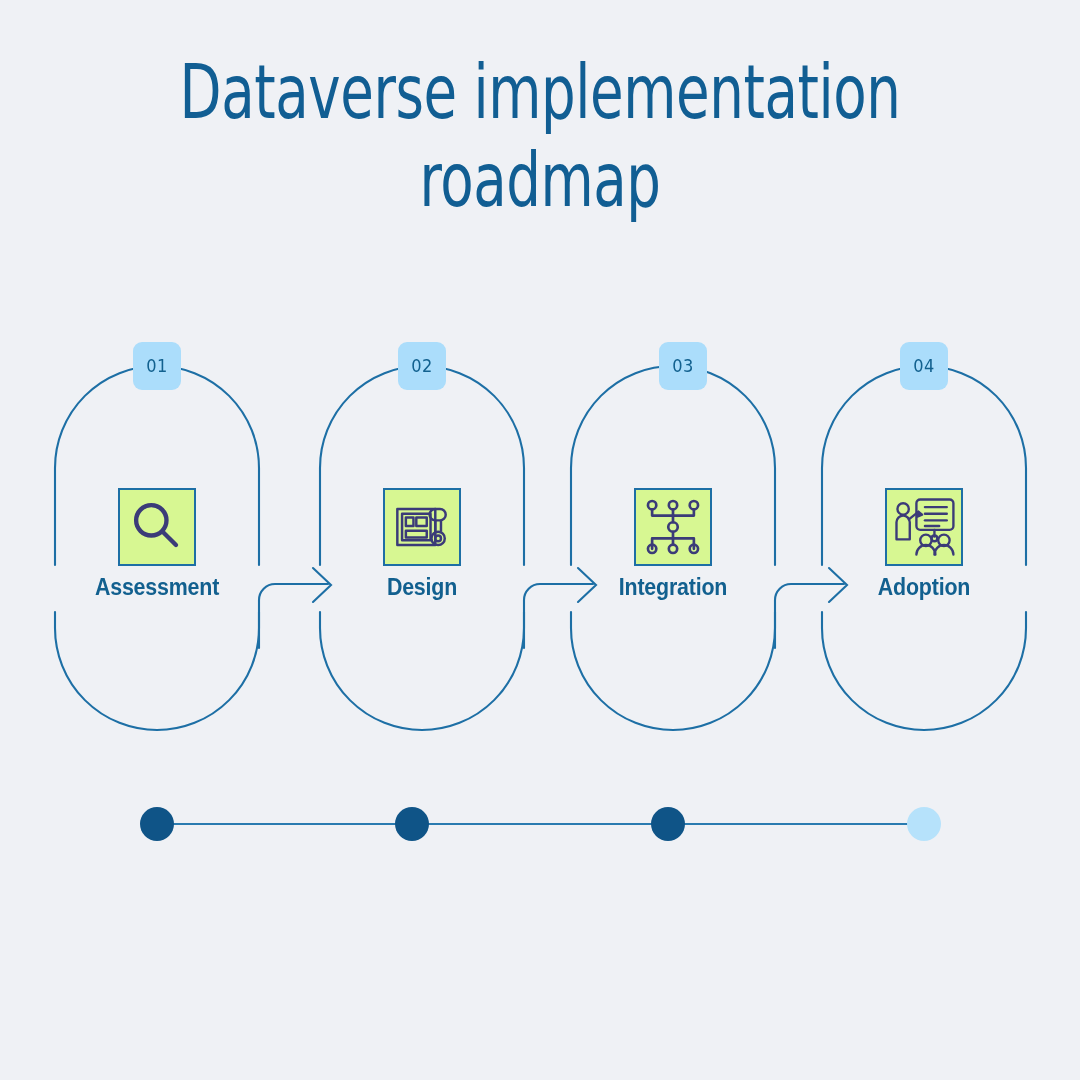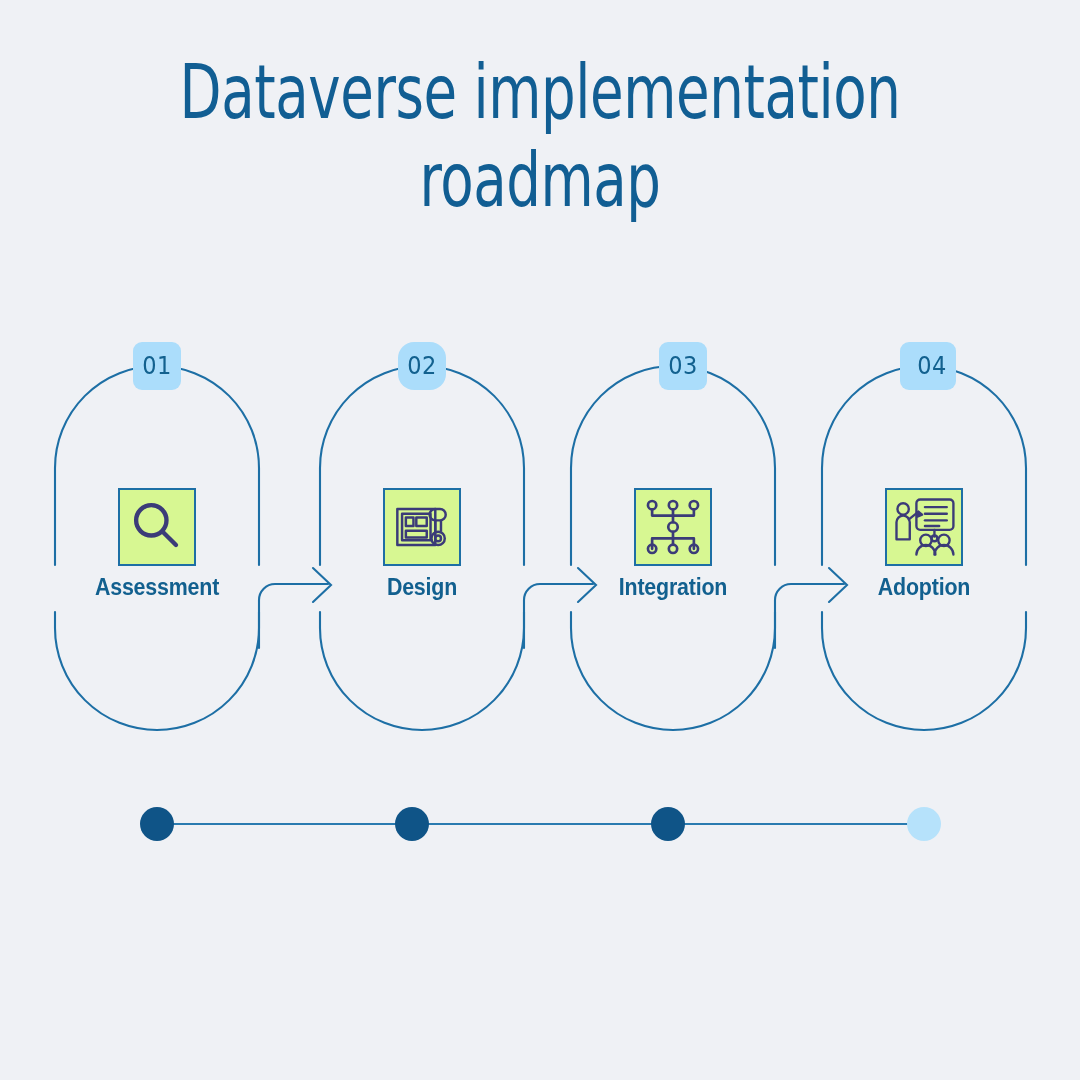--- a/index.html
+++ b/index.html
@@ -53,21 +53,21 @@
 
   
   .badge {
     position: absolute;
     width: 48px;
     height: 48px;
     border-radius: 9px;
     background: #abddfb;
     color: #12618f;
     font-family: "DejaVu Sans Condensed", "Liberation Sans Narrow", "Liberation Sans", sans-serif;
-    font-size: 25px;
+    font-size: 18px;
     line-height: 48px;
     text-align: center;
     letter-spacing: 0.5px;
   }
 
   
   .tile {
     position: absolute;
     width: 78px;
     height: 78px;
@@ -158,23 +158,23 @@
       </g>
       <g>
         <path d="M 775,648 L 775,600 A 16,16 0 0 1 791,584 L 844,584"></path>
         <path d="M 829,568 L 847,585 L 829,602"></path>
       </g>
     </g>
   </svg>
 </div>
 
 <div class="badge" style="left:133px; top:342px;">01</div>
-<div class="badge" style="left:398px; top:342px;border-radius:16px;">02</div>
+<div class="badge" style="left:398px; top:342px;">02</div>
 <div class="badge" style="left:649px; top:342px;margin-left:10px;">03</div>
-<div class="badge" style="left:900px; top:342px;padding-left:8px;">04</div>
+<div class="badge" style="left:900px; top:342px;">04</div>
 
 <div class="tile" style="left:118px; top:488px;">
   <svg viewBox="0 0 78 78" xmlns="http://www.w3.org/2000/svg">
     <g fill="none" stroke="#3b3b78" stroke-width="4.6" stroke-linecap="round">
       <circle cx="33" cy="32" r="16"></circle>
       <line x1="45" y1="44" x2="59" y2="58"></line>
     </g>
   </svg>
 </div>
 

